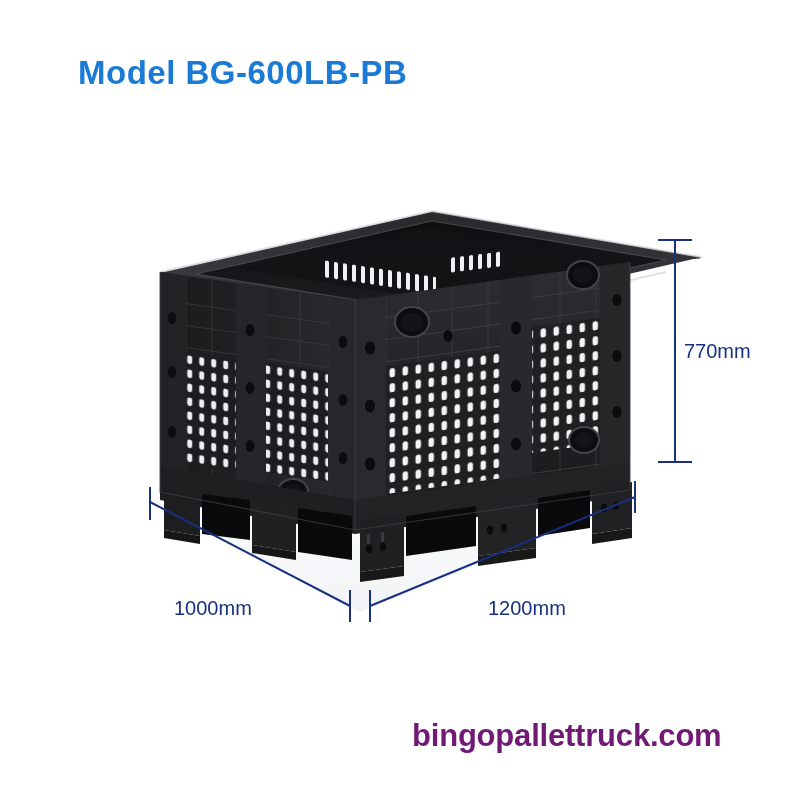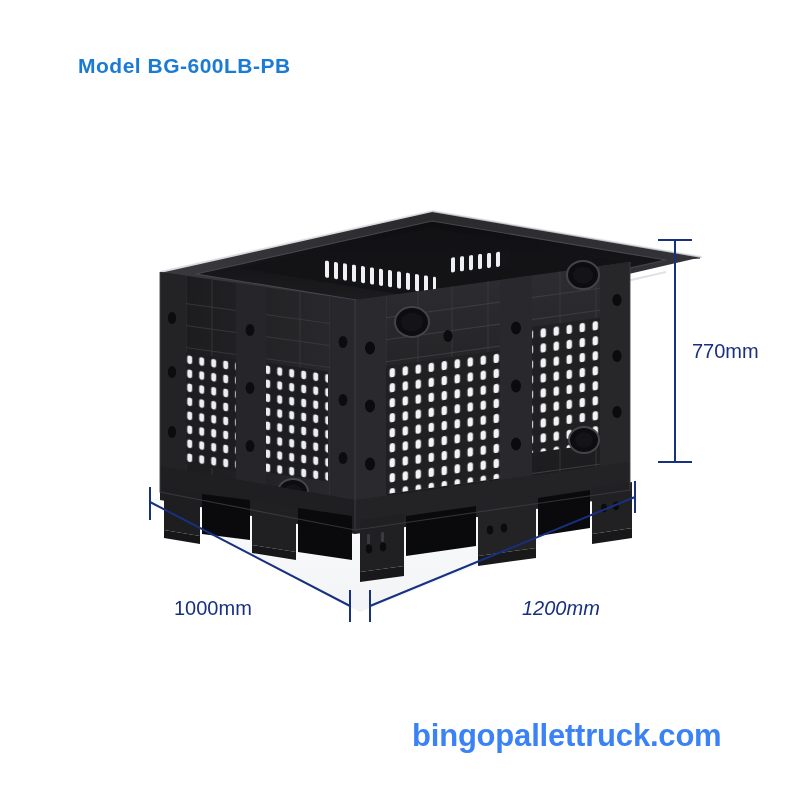--- a/index.html
+++ b/index.html
@@ -14,49 +14,49 @@
     background: #ffffff;
     overflow: hidden;
     font-family: "Liberation Sans", sans-serif;
   }
 
   
   #model-title {
     position: absolute;
     left: 78px;
     top: 54px;
-    font-size: 21px;
+    font-size: 33px;
     font-weight: bold;
     letter-spacing: 0.5px;
     color: #1a7ad4;
     white-space: nowrap;
   }
 
   
   #watermark {
     position: absolute;
     left: 412px;
     top: 718px;
     font-size: 31px;
     font-weight: bold;
     letter-spacing: -0.2px;
-    color: #3b82f6;
+    color: #701a75;
     white-space: nowrap;
   }
 
   
   .dim-label {
     position: absolute;
     color: #17307f;
     font-size: 20px;
     white-space: nowrap;
   }
-  #dim-height-label { left: 684px; top: 340px; margin-left: 8px; }
+  #dim-height-label { left: 684px; top: 340px; }
   #dim-depth-label  { left: 174px; top: 597px; }
-  #dim-width-label  { left: 522px; top: 597px; font-style: italic; }
+  #dim-width-label  { left: 488px; top: 597px; }
 
   
   #product-svg, #dim-svg {
     position: absolute;
     left: 0;
     top: 0;
     width: 800px;
     height: 800px;
   }
   #dim-svg { pointer-events: none; }

